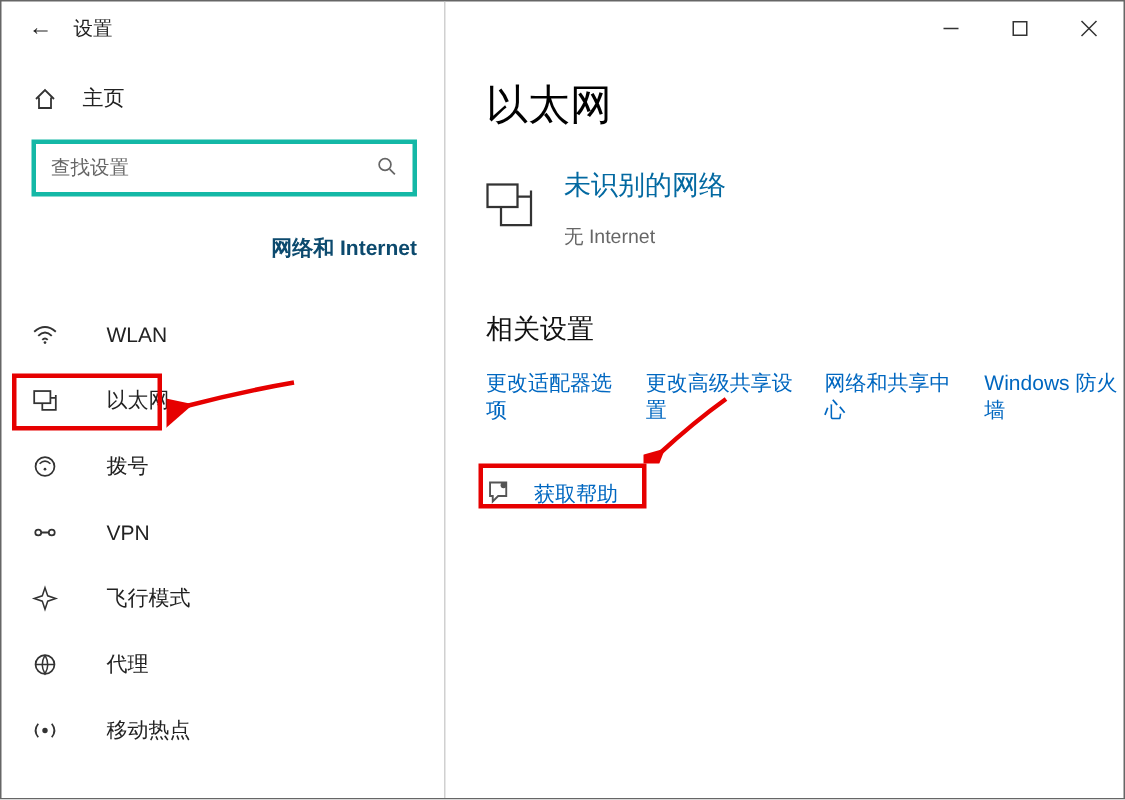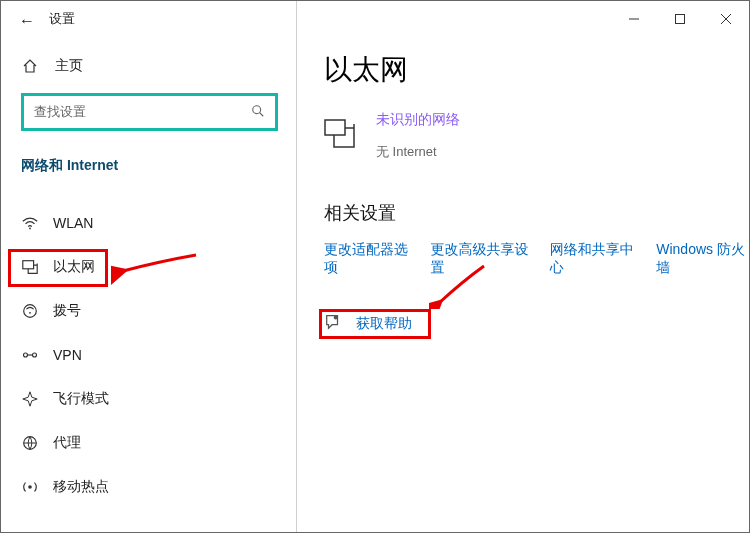--- a/index.html
+++ b/index.html
@@ -70,20 +70,21 @@
     bottom: 0;
     left: 0;
     right: 0;
     display: flex;
   }
   .sidebar {
     width: 295px;
     box-sizing: border-box;
     padding: 0;
     position: relative;
+    text-align: right;
   }
   .content {
     flex: 1;
     padding: 14px 0 0 28px;
     box-sizing: border-box;
   }
 
   
   .home-row {
     display: flex;
@@ -109,21 +110,21 @@
     font-size: 14px;
     font-weight: 600;
     color: #0c4a6e;
   }
   .nav-list {
     margin-top: 18px;
   }
   .nav-item {
     display: flex;
     align-items: center;
-    gap: 14px;
+    gap: 32px;
     padding: 0 18px 0 20px;
     height: 44px;
     font-size: 14px;
     color: #222;
     position: relative;
   }
   .nav-icon {
     width: 18px;
     display: flex;
     align-items: center;
@@ -150,21 +151,21 @@
     font-size: 28px;
     font-weight: 400;
     margin: 0 0 22px 0;
   }
   .status-row {
     display: flex;
     align-items: center;
     gap: 18px;
     margin-bottom: 40px;
   }
-  .status-text .line1 { font-size: 14px; color: #8b5cf6; }
+  .status-text .line1 { font-size: 18px; color: #0369a1; }
   .status-text .line2 { font-size: 13px; color: #666; margin-top: 14px; }
 
   .subhead {
     font-size: 18px;
     font-weight: 400;
     color: #111;
     margin: 8px 0 16px 0;
   }
   .link-list {
     display: flex;

